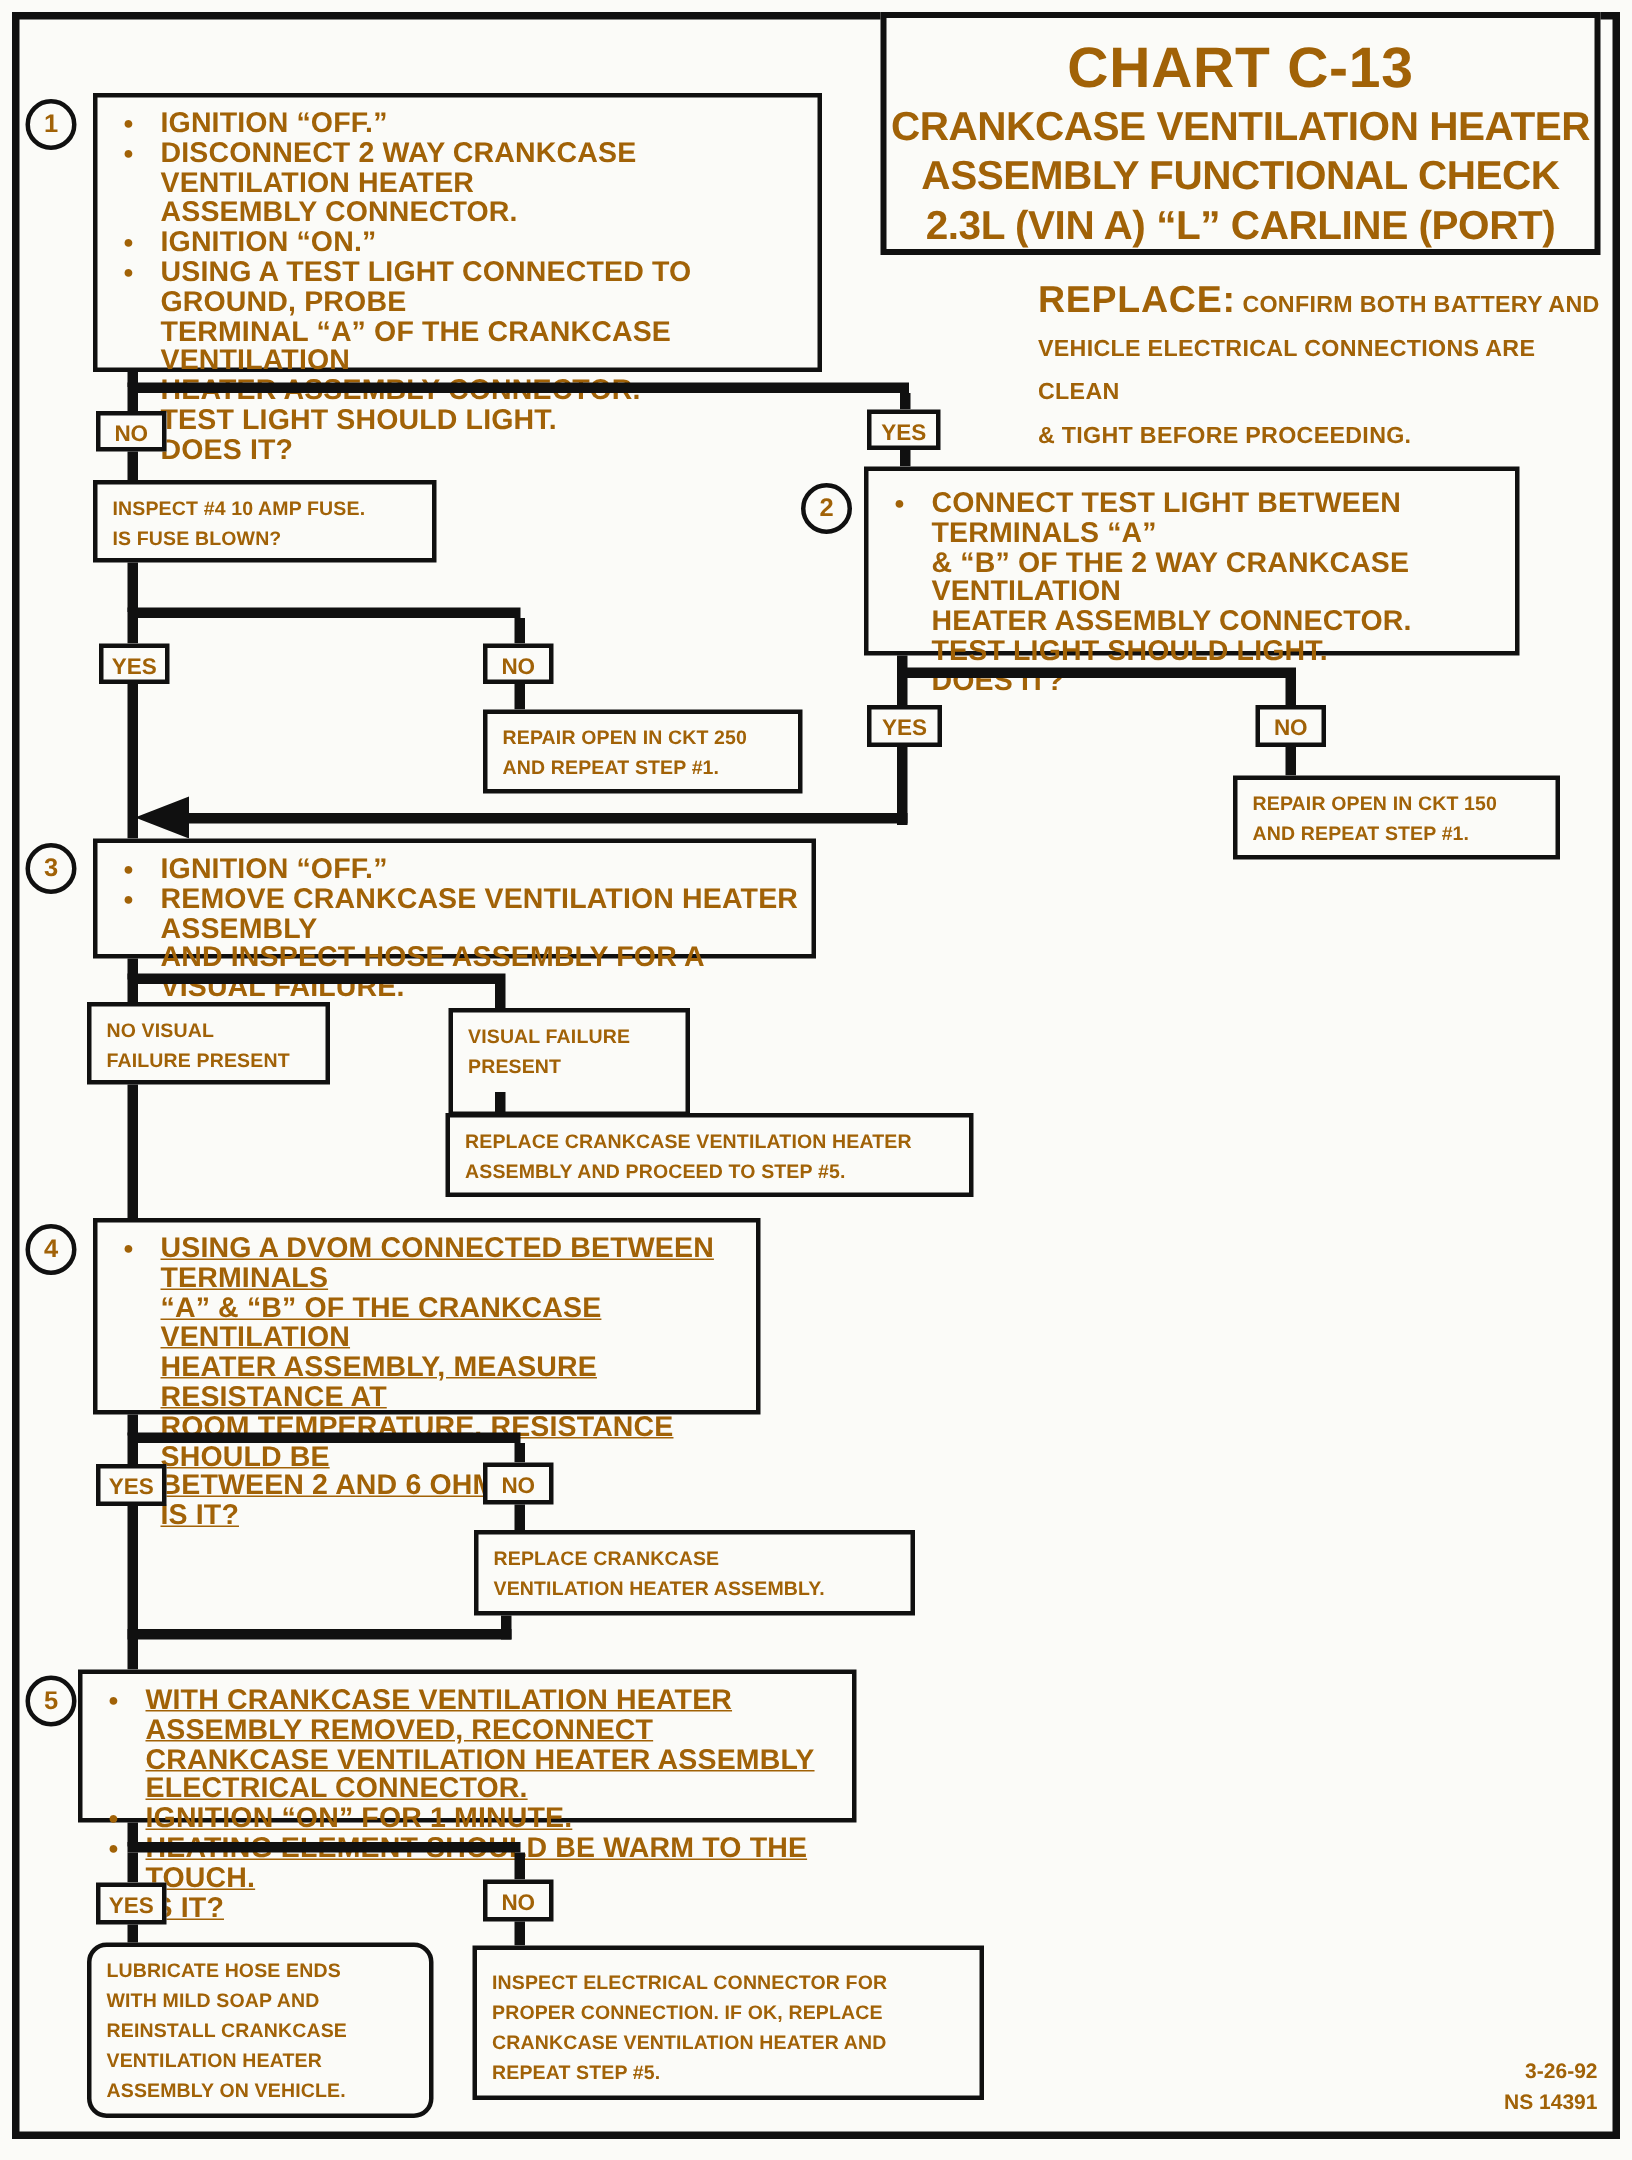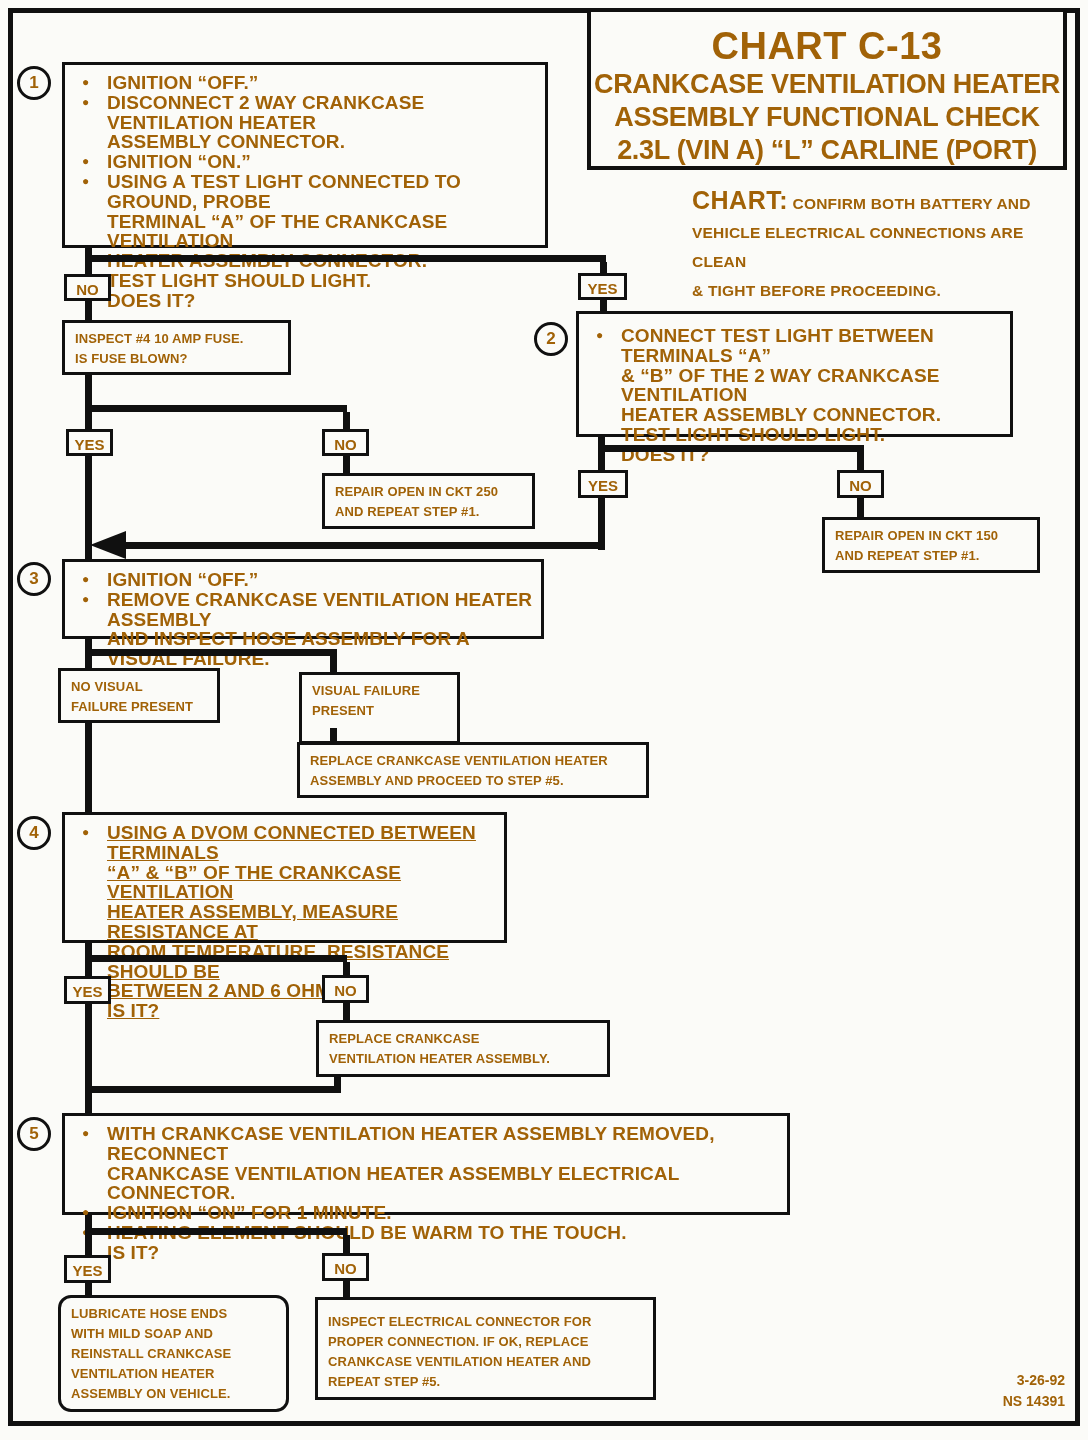--- a/index.html
+++ b/index.html
@@ -39,21 +39,21 @@
   <div class="frame"></div>
 
   <div class="title-box">
     <div class="title-main">CHART C-13</div>
     <div class="title-sub">CRANKCASE VENTILATION HEATER</div>
     <div class="title-sub">ASSEMBLY  FUNCTIONAL CHECK</div>
     <div class="title-sub">2.3L (VIN A) “L” CARLINE (PORT)</div>
   </div>
 
   <div class="notice">
-    <span class="notice-label">CHART:</span>
+    <span class="notice-label">REPLACE:</span>
     <span class="notice-body preline">CONFIRM BOTH BATTERY AND
 VEHICLE ELECTRICAL CONNECTIONS ARE CLEAN
 &amp; TIGHT BEFORE PROCEEDING.</span>
   </div>
 
   <div class="circle" style="left:17px;top:66px;">1</div>
   <div class="box stepbox" style="left:62px;top:62px;width:486px;height:186px;">
     <ul>
       <li>IGNITION “OFF.”</li>
       <li>DISCONNECT 2 WAY CRANKCASE VENTILATION HEATER
@@ -153,21 +153,21 @@
   <div class="line" style="left:343px;top:962px;width:7px;height:13px;"></div>
   <div class="box tag" style="left:322px;top:975px;width:47px;height:28px;">NO</div>
   <div class="line" style="left:343px;top:1003px;width:7px;height:17px;"></div>
   <div class="box tbox preline" style="left:316px;top:1020px;width:294px;height:57px;">REPLACE CRANKCASE
 VENTILATION HEATER ASSEMBLY.</div>
   <div class="line" style="left:334px;top:1077px;width:7px;height:16px;"></div>
   <div class="line" style="left:85px;top:1086px;width:256px;height:7px;"></div>
   <div class="line" style="left:85px;top:1004px;width:7px;height:109px;"></div>
 
   <div class="circle" style="left:17px;top:1117px;">5</div>
-  <div class="box stepbox" style="left:62px;top:1113px;width:728px;height:102px;">
+  <div class="box stepbox" style="left:52px;top:1113px;width:519px;height:102px;text-decoration:underline;">
     <ul>
       <li>WITH CRANKCASE VENTILATION HEATER ASSEMBLY REMOVED, RECONNECT
 CRANKCASE VENTILATION HEATER ASSEMBLY ELECTRICAL CONNECTOR.</li>
       <li>IGNITION “ON” FOR 1 MINUTE.</li>
       <li>HEATING ELEMENT SHOULD BE WARM TO THE TOUCH.
 IS IT?</li>
     </ul>
   </div>
   <div class="line" style="left:85px;top:1215px;width:7px;height:16px;"></div>
   <div class="line" style="left:85px;top:1228px;width:262px;height:7px;"></div>

